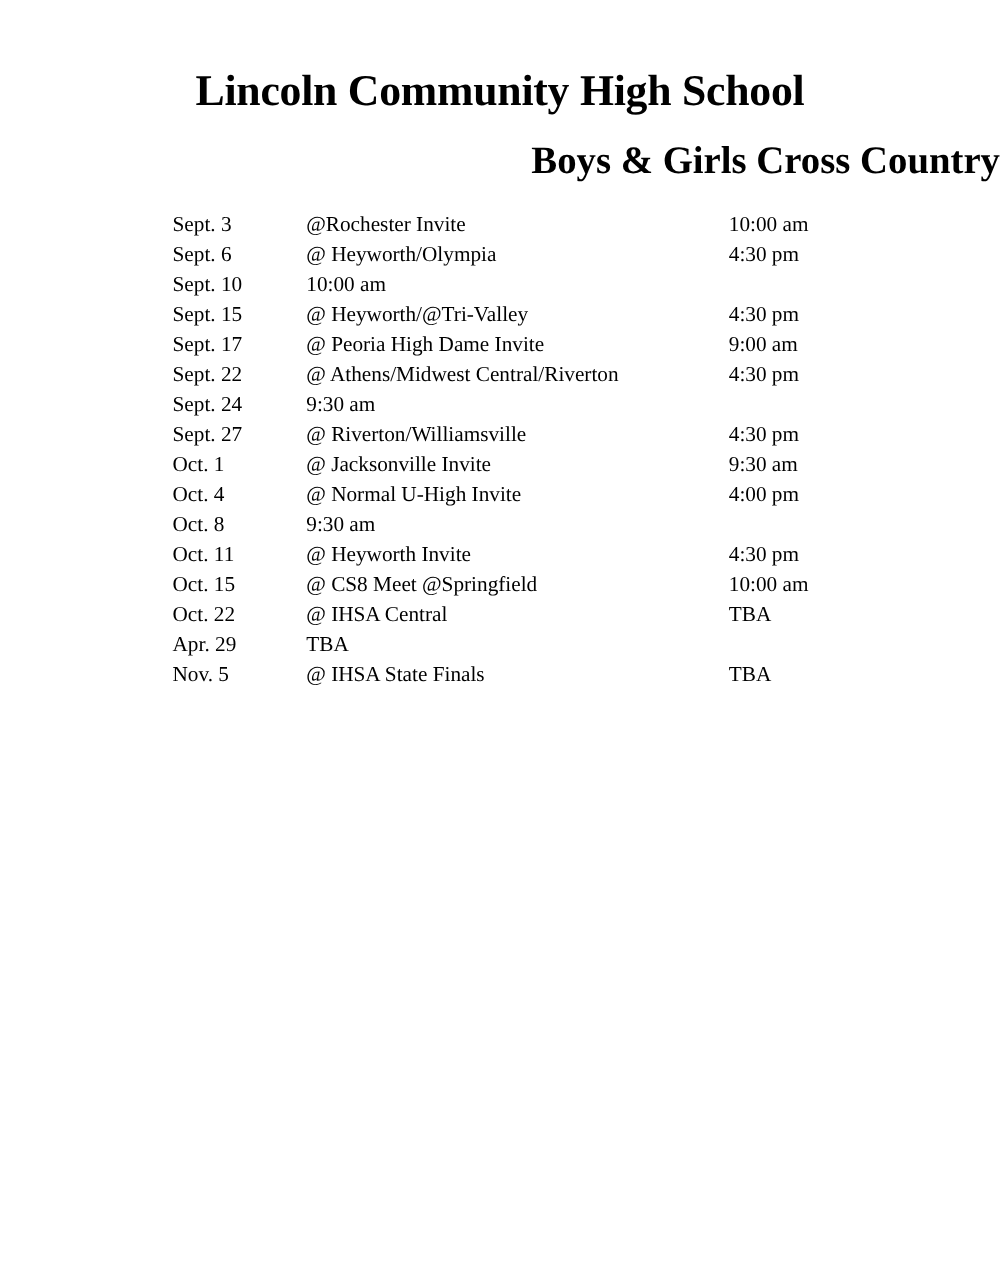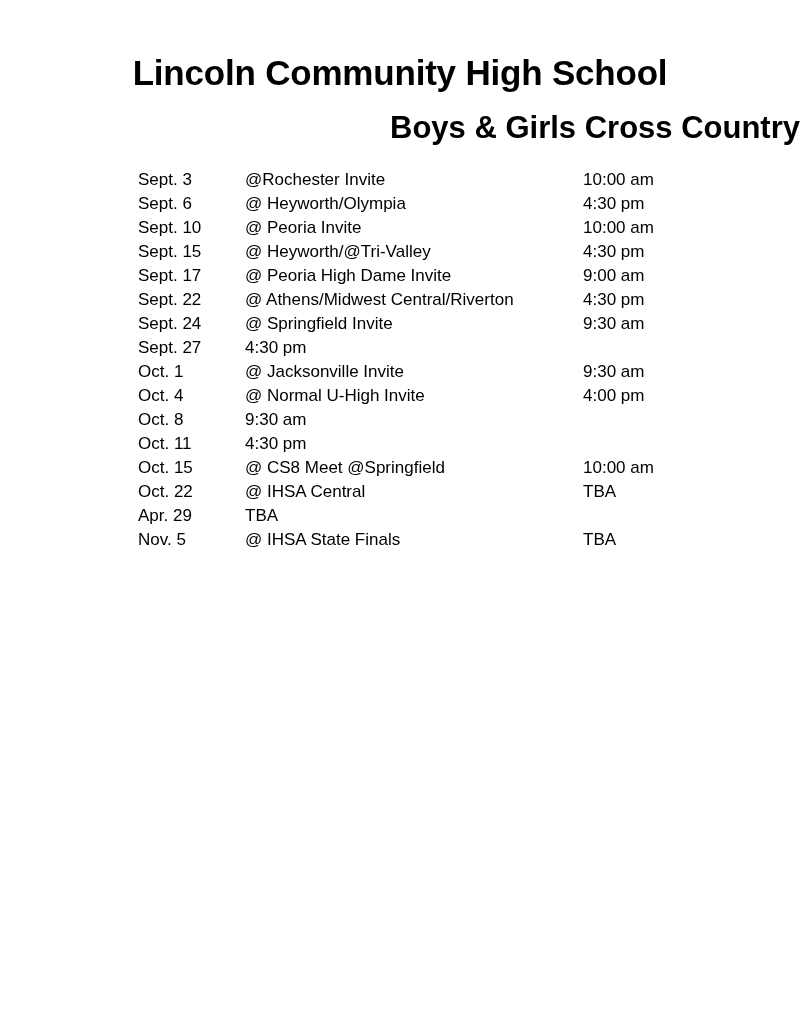--- a/index.html
+++ b/index.html
@@ -12,20 +12,21 @@
     height: 1024px;
     font-family: "Liberation Sans", sans-serif;
     color: #000000;
     overflow: hidden;
   }
   .page {
     position: relative;
     width: 800px;
     height: 1024px;
     background: #ffffff;
+    font-family: Liberation Serif, serif;
   }
   .title {
     text-align: center;
     font-size: 35px;
     font-weight: bold;
     letter-spacing: -0.2px;
     margin: 0;
     padding-top: 52px;
     line-height: 42px;
   }
@@ -86,21 +87,20 @@
     </div>
 
     <div class="row">
       <span class="date">Sept. 6</span>
       <span class="event">@ Heyworth/Olympia</span>
       <span class="time">4:30 pm</span>
     </div>
 
     <div class="row">
       <span class="date">Sept. 10</span>
-      <span class="event">@ Peoria Invite</span>
       <span class="time">10:00 am</span>
     </div>
 
     <div class="row">
       <span class="date">Sept. 15</span>
       <span class="event">@ Heyworth/@Tri-Valley</span>
       <span class="time">4:30 pm</span>
     </div>
 
     <div class="row">
@@ -110,26 +110,26 @@
     </div>
 
     <div class="row">
       <span class="date">Sept. 22</span>
       <span class="event">@ Athens/Midwest Central/Riverton</span>
       <span class="time">4:30 pm</span>
     </div>
 
     <div class="row">
       <span class="date">Sept. 24</span>
-      <span class="event">@ Springfield Invite</span>
       <span class="time">9:30 am</span>
     </div>
 
     <div class="row">
       <span class="date">Sept. 27</span>
+      <span class="event">@ Riverton/Williamsville</span>
       <span class="time">4:30 pm</span>
     </div>
 
     <div class="row">
       <span class="date">Oct. 1</span>
       <span class="event">@ Jacksonville Invite</span>
       <span class="time">9:30 am</span>
     </div>
 
     <div class="row">
@@ -138,20 +138,21 @@
       <span class="time">4:00 pm</span>
     </div>
 
     <div class="row">
       <span class="date">Oct. 8</span>
       <span class="time">9:30 am</span>
     </div>
 
     <div class="row">
       <span class="date">Oct. 11</span>
+      <span class="event">@ Heyworth Invite</span>
       <span class="time">4:30 pm</span>
     </div>
 
     <div class="row">
       <span class="date">Oct. 15</span>
       <span class="event">@ CS8 Meet @Springfield</span>
       <span class="time">10:00 am</span>
     </div>
 
     <div class="row">

